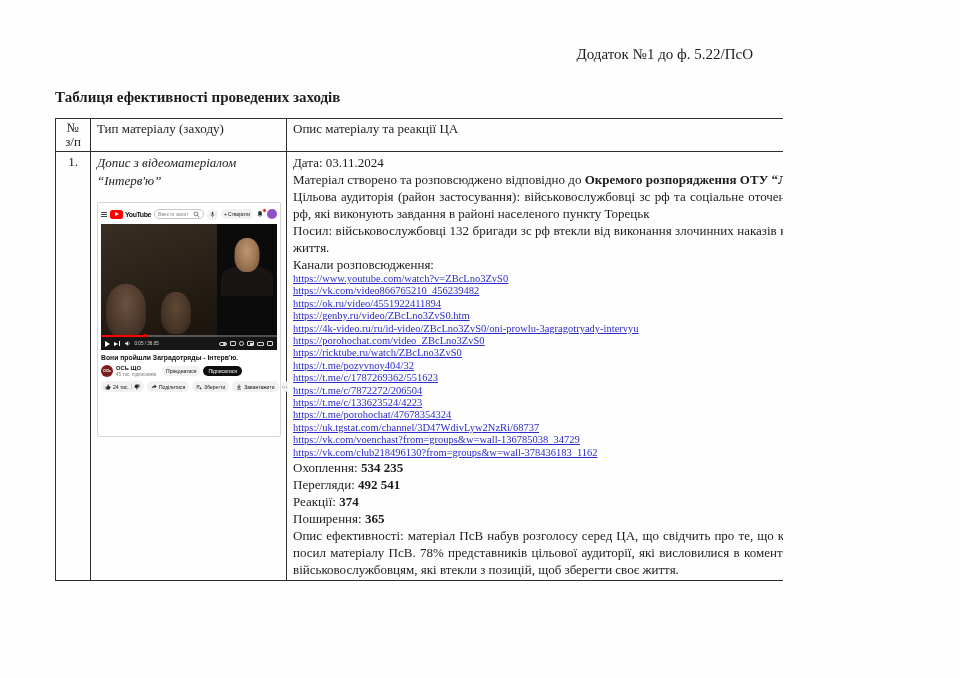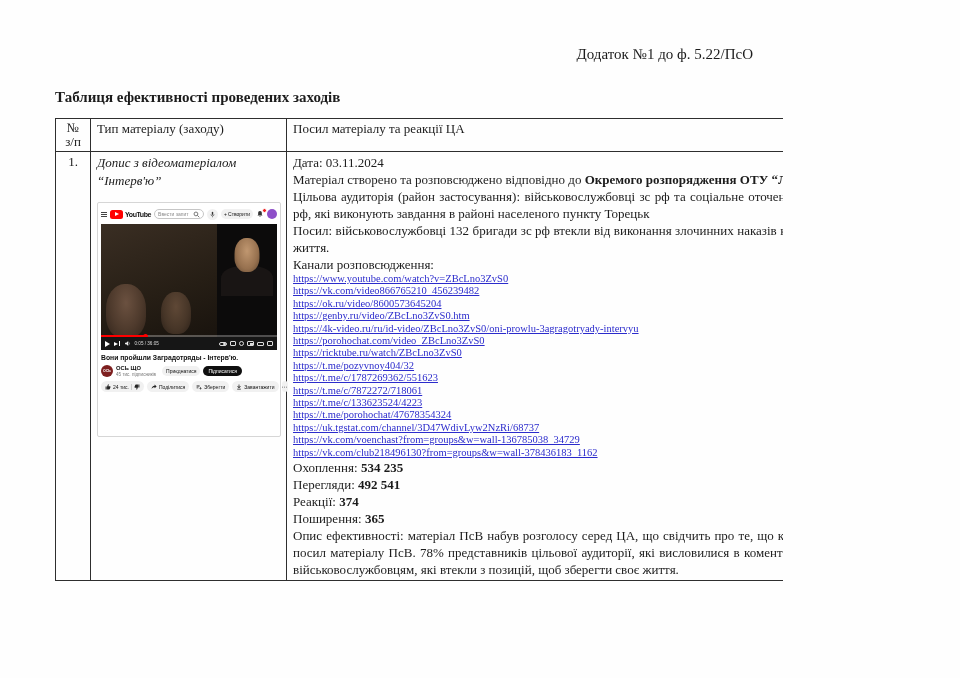--- a/index.html
+++ b/index.html
@@ -97,21 +97,21 @@
         <col style="width:196px">
         <col style="width:655px">
       </colgroup>
     <tbody>
         <tr class="hdr">
       <td class="hdr-num">
         <div>№</div>
         <div>з/п</div>
       </td>
       <td>Тип матеріалу (заходу)</td>
-      <td>Посил матеріалу та реакції ЦА</td>
+      <td>Опис матеріалу та реакції ЦА</td>
     </tr>
     <tr class="row">
       <td class="c-num">1.</td>
       <td class="c-type">
         <div class="type-line">Допис з відеоматеріалом</div>
         <div class="type-line">“Інтерв'ю”</div>
 
         <div class="yt-card">
           <div class="yt-top">
             <span class="yt-burger">
@@ -239,28 +239,28 @@
 
       <td class="c-desc">
         <div class="p">Дата: 03.11.2024</div>
         <div class="p just"><span>Матеріал створено та розповсюджено відповідно до </span><b>Окремого розпорядження ОТУ “Луганськ”.</b></div>
         <div class="p just">Цільова аудиторія (район застосування): військовослужбовці зс рф та соціальне оточення військовослужбовців зс рф, які виконують завдання в районі населеного пункту Торецьк</div>
         <div class="p just">Посил: військовослужбовці 132 бригади зс рф втекли від виконання злочинних наказів командирів та зберегли собі життя.</div>
         <div class="p">Канали розповсюдження:</div>
         <div class="links">
           <a>https://www.youtube.com/watch?v=ZBcLno3ZvS0</a>
           <a>https://vk.com/video866765210_456239482</a>
-          <a>https://ok.ru/video/8600573645204</a>
+          <a>https://ok.ru/video/4551922411894</a>
           <a>https://genby.ru/video/ZBcLno3ZvS0.htm</a>
           <a>https://4k-video.ru/ru/id-video/ZBcLno3ZvS0/oni-prowlu-3agragotryady-intervyu</a>
           <a>https://porohochat.com/video_ZBcLno3ZvS0</a>
           <a>https://ricktube.ru/watch/ZBcLno3ZvS0</a>
           <a>https://t.me/pozyvnoy404/32</a>
           <a>https://t.me/c/1787269362/551623</a>
-          <a>https://t.me/c/7872272/718061</a>
+          <a>https://t.me/c/7872272/206504</a>
           <a>https://t.me/c/133623524/4223</a>
           <a>https://t.me/porohochat/47678354324</a>
           <a>https://uk.tgstat.com/channel/3D47WdivLyw2NzRi/68737</a>
           <a>https://vk.com/voenchast?from=groups&amp;w=wall-136785038_34729</a>
           <a>https://vk.com/club218496130?from=groups&amp;w=wall-378436183_1162</a>
         </div>
         <div class="metric"><span>Охоплення: </span><b>534 235</b></div>
         <div class="metric"><span>Перегляди: </span><b>492 541</b></div>
         <div class="metric"><span>Реакції: </span><b>374</b></div>
         <div class="metric"><span>Поширення: </span><b>365</b></div>

